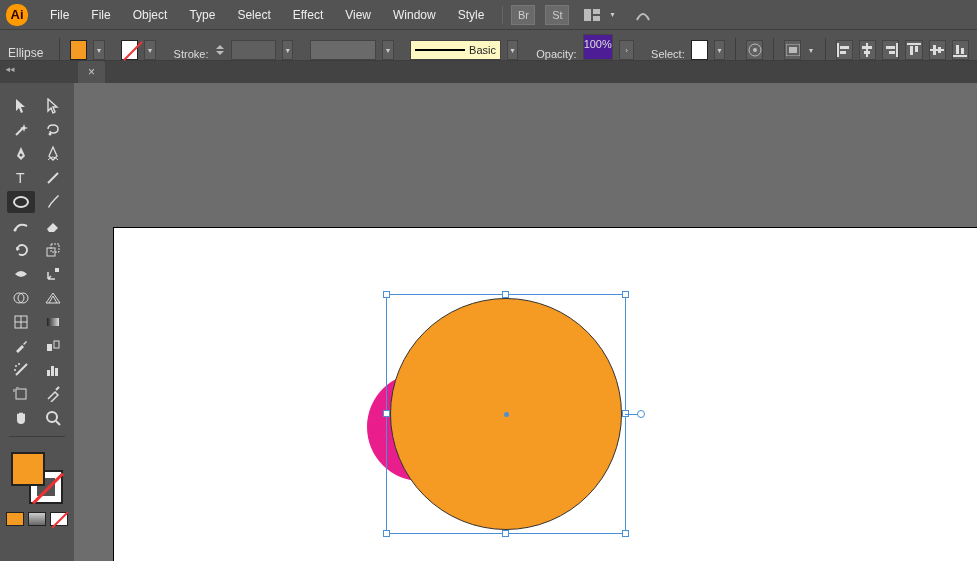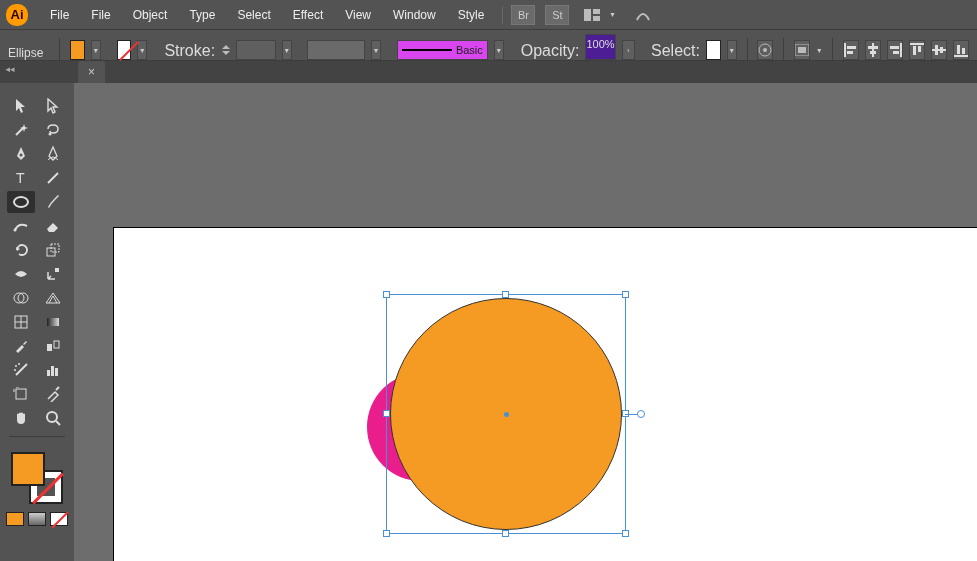--- a/index.html
+++ b/index.html
@@ -17,21 +17,21 @@
 .control-bar { height: 32px; background: #535353; border-top: 1px solid #3d3d3d; border-bottom: 1px solid #3d3d3d; display: flex; align-items: flex-end; padding: 0 8px; gap: 6px; }
 .cb-label { color: #ddd; font-size: 12px; margin-right: 6px; }
 .swatch { width: 22px; height: 20px; border: 1px solid #222; display: inline-block; }
 .swatch.fill { background: #f59a22; }
 .swatch.stroke { background: #fff; position: relative; }
 .swatch.stroke::after { content: ""; position: absolute; left: -2px; top: 50%; width: 26px; height: 2px; background: #e33; transform: rotate(-45deg); }
 .swatch.style { background: #fff; }
 .caret { width: 14px; height: 20px; background: #5f5f5f; display: flex; align-items: center; justify-content: center; font-size: 8px; color: #ccc; border: 1px solid #444; }
 .cb-box { height: 20px; background: #5f5f5f; border: 1px solid #444; display: flex; align-items: center; padding: 0 4px; gap: 4px; }
 .cb-stroke-line { width: 50px; height: 2px; background: #000; }
-.cb-text { color: #ddd; font-size: 16px; margin-top: 30px; }
+.cb-text { color: #ddd; font-size: 11px; margin-top: 30px; }
 .cb-num { width: 32px; text-align: center; background: #4c1d95; color: #ddd; border: 1px solid #444; height: 26px; line-height: 18px; font-size: 11px; }
 .cb-iconbtn { width: 22px; height: 20px; background: #5f5f5f; border: 1px solid #444; display: flex; align-items: center; justify-content: center; }
 .cb-sep { width: 1px; height: 22px; background: #3d3d3d; margin: 0 4px; }
 .align-icon svg { display: block; }
 .cb-spinner { width: 14px; height: 20px; display:flex; flex-direction:column; justify-content:center; align-items:center; gap:2px; }
 .cb-spinner .up, .cb-spinner .dn { width:0; height:0; border-left:4px solid transparent; border-right:4px solid transparent; }
 .cb-spinner .up { border-bottom:4px solid #bbb; }
 .cb-spinner .dn { border-top:4px solid #bbb; }
 
 
@@ -122,21 +122,21 @@
   <span class="cb-spinner">
       <span class="up"></span>
       <span class="dn"></span>
     </span>
   <span class="cb-box" style="width:56px"></span>
   <span class="caret">▾</span>
   <div style="width:6px"></div>
   <span class="cb-box" style="width:84px;background:#6a6a6a"></span>
   <span class="caret">▾</span>
   <div style="width:6px"></div>
-  <span class="cb-box" style="width:96px;background:#d946ef">
+  <span class="cb-box" style="width:96px;background:#fef9c3">
     <span class="cb-stroke-line"></span>
     <span style="color:#222;font-size:11px;margin-left:auto">Basic</span>
   </span>
   <span class="caret">▾</span>
   <div style="width:8px"></div>
   <span class="cb-text">Opacity:</span>
   <span class="cb-num">100%</span>
   <span class="caret" style="width:20px">›</span>
   <div style="width:6px"></div>
   <span class="cb-text">Select:</span>

